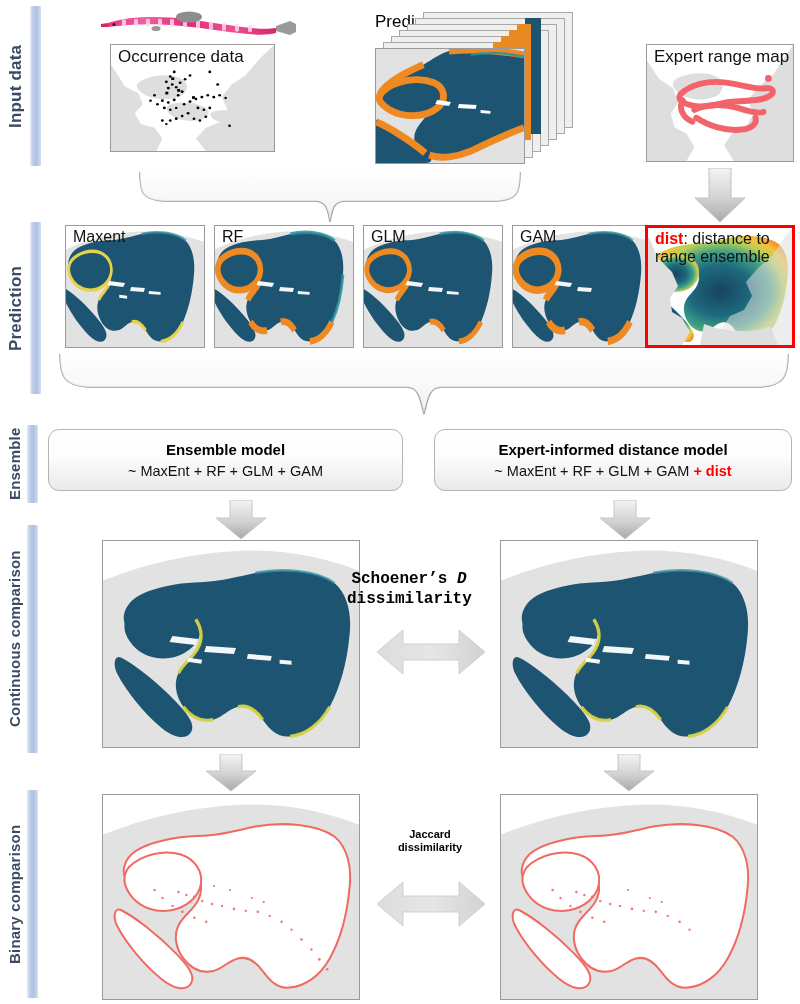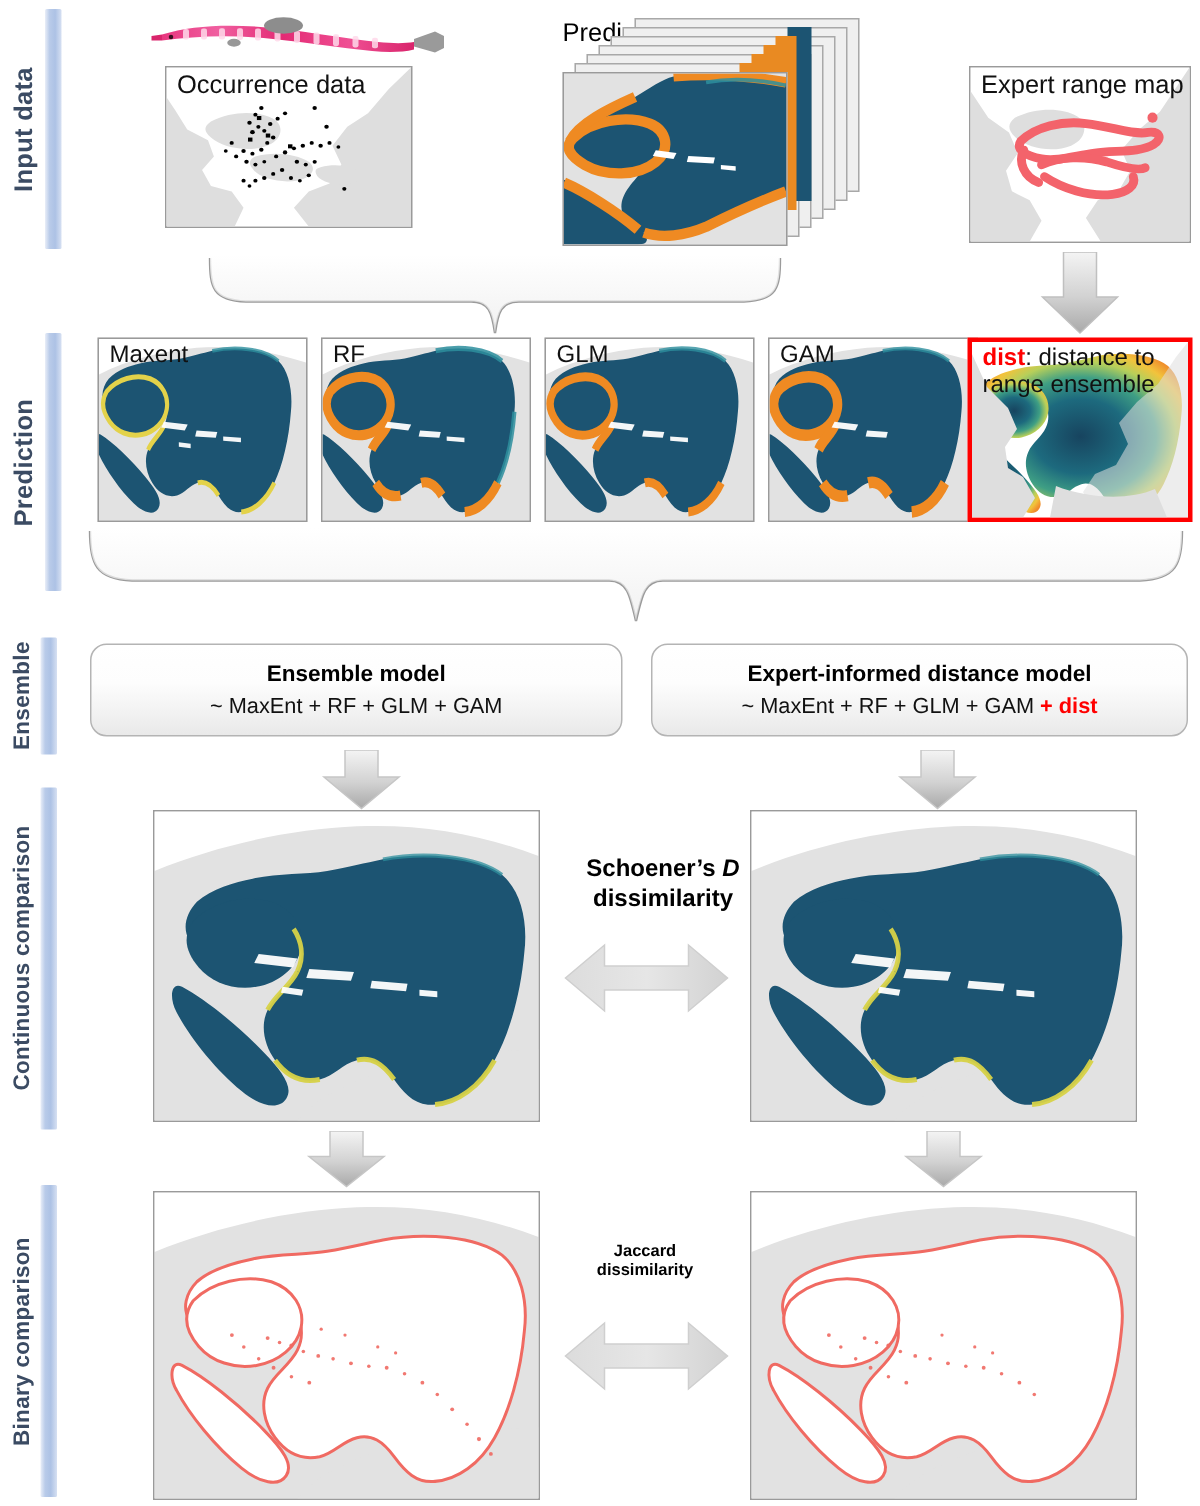--- a/index.html
+++ b/index.html
@@ -455,21 +455,21 @@
   </span>
 </div>
 
 <svg class="abs" style="left:52px;top:352px;width:744px;height:68px;" viewBox="0 0 744 68">
   <path d="M8,2 C8,24 12,34 36,35 L354,35 C366,35 368,44 372,62
            C376,44 378,35 390,35 L708,35 C732,34 736,24 736,2" fill="none" stroke="#9b9b9b" stroke-width="1.6"></path>
   <path d="M8,2 C8,24 12,34 36,35 L354,35 C366,35 368,44 372,62
            C376,44 378,35 390,35 L708,35 C732,34 736,24 736,2 L736,0 L8,0 Z" fill="url(#gBrace)" opacity=".7"></path>
 </svg>
 
-<div class="ebox" style="left:60px;top:429px;width:355px;height:62px;">
+<div class="ebox" style="left:48px;top:429px;width:355px;height:62px;">
   <span class="t1">Ensemble model</span>
   <span class="t2"><span>~ MaxEnt + RF + GLM + GAM</span></span>
 </div>
 
 <div class="ebox" style="left:434px;top:429px;width:358px;height:62px;">
   <span class="t1">Expert-informed distance model</span>
   <span class="t2"><span>~ MaxEnt + RF + GLM + GAM </span><b>+ dist</b></span>
 </div>
 
 <svg class="abs" style="left:213px;top:500px;width:56px;height:40px;" viewBox="0 0 56 40">
@@ -532,21 +532,21 @@
     <g fill="#ffffff" opacity=".95">
       <path d="M70,96 l26,3 l-3,6 l-26,-3 Z"></path>
         <path d="M104,106 l30,2 l-2,6 l-30,-2 Z"></path>
       <path d="M146,114 l24,2 l-1,5 l-24,-2 Z"></path>
         <path d="M86,118 l14,2 l-1,4 l-14,-2 Z"></path>
       <path d="M178,120 l12,1 l0,4 l-12,-1 Z"></path>
     </g>
   </svg>
 </div>
 
-<div class="cap" style="left:380px;top:570px;width:124px;font-size:16px;">
+<div class="cap" style="left:347px;top:570px;width:124px;font-size:16px;font-family:Liberation Mono, monospace;">
   <span>Schoener’s </span><i>D</i><br>
   <span>dissimilarity</span>
 </div>
 <svg class="abs" style="left:375px;top:628px;width:112px;height:48px;" viewBox="0 0 112 48">
   <path d="M28,2 L28,16 L84,16 L84,2 L110,24 L84,46 L84,32 L28,32 L28,46 L2,24 Z" fill="url(#gArrowH)" stroke="#cfcfcf" stroke-width="1"></path>
 </svg>
 
 <svg class="abs" style="left:203px;top:754px;width:56px;height:38px;" viewBox="0 0 56 38">
   <path d="M17,0 L39,0 L39,17 L53,17 L28,37 L3,17 L17,17 Z" fill="url(#gArrow)" stroke="#c6c6c6" stroke-width="1"></path>
 </svg>

